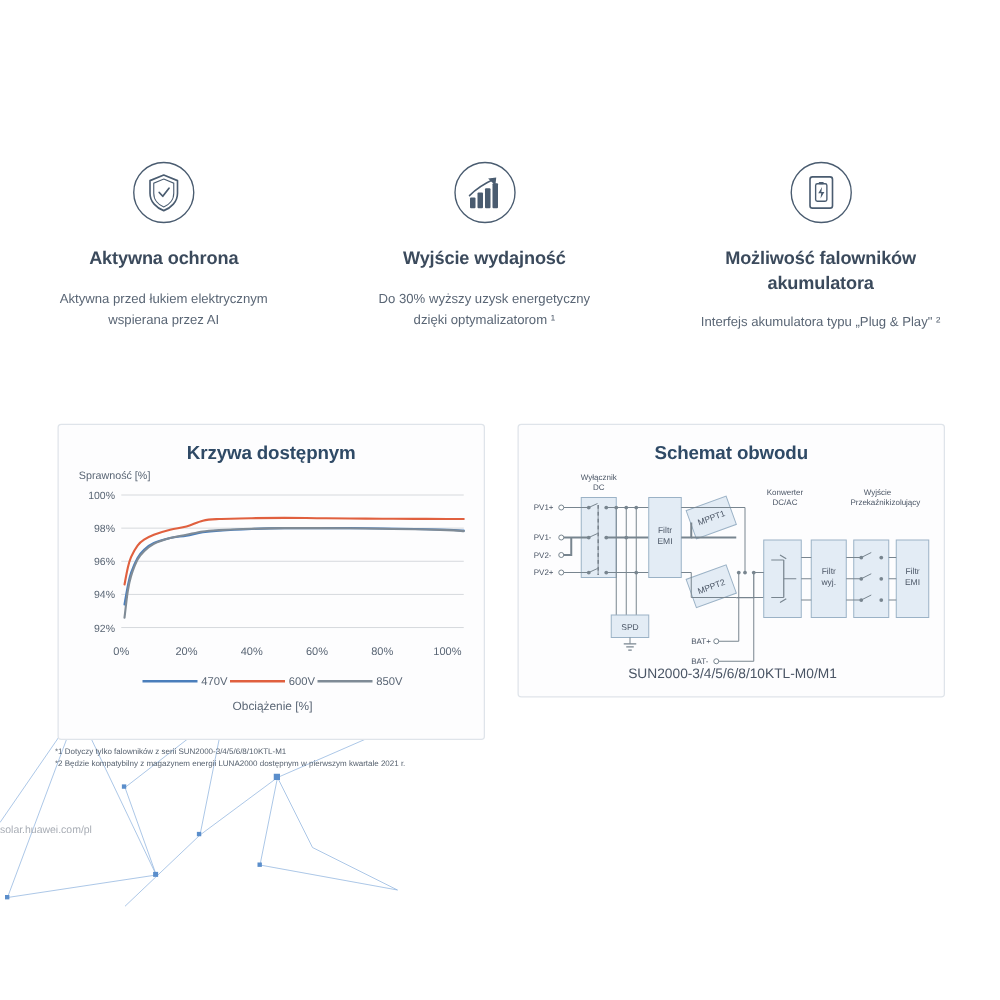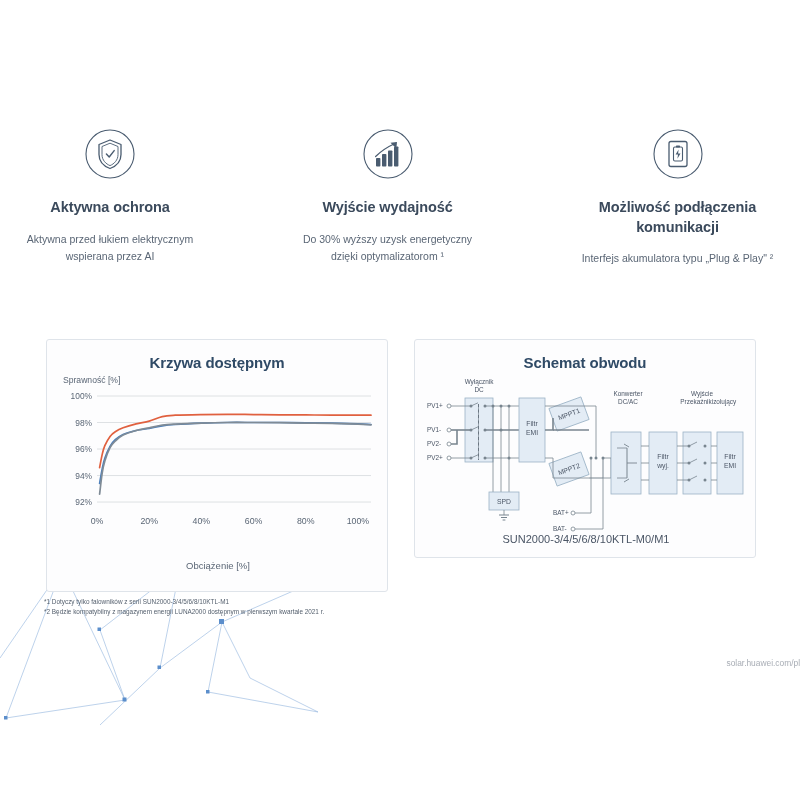--- a/index.html
+++ b/index.html
@@ -7,21 +7,21 @@
     width: 800px; height: 800px;
     background: #ffffff;
     font-family: "Liberation Sans", sans-serif;
     overflow: hidden;
   }
   #page { position: relative; width: 800px; height: 800px; background: #fff; }
 
   
   .features {
     position: absolute; top: 128px; left: 0; width: 800px;
-    display: flex; justify-content: space-between; padding: 0 15px;
+    display: flex; justify-content: space-between; padding: 0 36px;
   }
   .feature { width: 190px; text-align: center; }
   .feature-icon {
     width: 52px; height: 52px; margin: 0 auto 18px auto;
     display: flex; align-items: center; justify-content: center;
   }
   .feature-icon svg { display: block; }
   .feature-title {
     font-size: 14.5px; font-weight: bold; color: #3b4a5c;
     line-height: 1.35; margin-bottom: 13px; letter-spacing: -0.1px;
@@ -69,21 +69,21 @@
     text-align: center; font-size: 11px; color: #4a5565;
   }
 
   
   .footnotes {
     position: absolute; left: 44px; top: 597px; width: 420px;
     font-size: 6.4px; color: #55606e; line-height: 1.62;
   }
   .footer-url {
     position: absolute; left: 0; top: 658px; width: 800px;
-    text-align: right; font-size: 8.4px; color: #a8adb5;
+    text-align: left; font-size: 8.4px; color: #a8adb5;
   }
   #deco { position: absolute; left: 0; top: 560px; }
 </style>
 </head>
 <body>
 
 <div id="page">
 
   <svg id="deco" width="330" height="170">
     <g stroke="#8fb3de" stroke-width="0.7" fill="none" opacity="0.85">
@@ -142,21 +142,21 @@
     <div class="feature" style="width:215px">
       <div class="feature-icon">
         <svg width="52" height="52" viewBox="0 0 52 52">
           <circle cx="26" cy="26" r="24" fill="none" stroke="#4a5c70" stroke-width="1.1"></circle>
           <rect x="17" y="13.5" width="18" height="25" rx="2" fill="none" stroke="#4a5c70" stroke-width="1.3"></rect>
           <rect x="21.5" y="19" width="9" height="14" rx="1.4" fill="none" stroke="#4a5c70" stroke-width="1.1"></rect>
           <rect x="24" y="17.6" width="4" height="1.8" rx="0.6" fill="#4a5c70"></rect>
           <path d="M26.6 21.5 L23.6 26.6 H26 L25.4 30.8 L28.5 25.5 H26.1 Z" fill="#4a5c70"></path>
         </svg>
       </div>
-      <div class="feature-title">Możliwość podłączenia komunikacji</div>
+      <div class="feature-title">Możliwość falowników akumulatora</div>
       <div class="feature-desc">Interfejs akumulatora typu „Plug &amp; Play" ²</div>
     </div>
 
   </div>
 
   <div class="panel" id="chart-panel">
     <div class="panel-title">Krzywa dostępnym</div>
     <div class="axis-label-y">Sprawność [%]</div>
 
     <div class="plot">
@@ -176,20 +176,34 @@
           <text x="138.38095238095238" y="134" text-anchor="middle" font-size="8.8" fill="#5a6675" font-family="&quot;Liberation Sans&quot;, sans-serif">40%</text>
           <text x="190.57142857142856" y="134" text-anchor="middle" font-size="8.8" fill="#5a6675" font-family="&quot;Liberation Sans&quot;, sans-serif">60%</text>
           <text x="242.76190476190476" y="134" text-anchor="middle" font-size="8.8" fill="#5a6675" font-family="&quot;Liberation Sans&quot;, sans-serif">80%</text>
           <text x="294.95238095238096" y="134" text-anchor="middle" font-size="8.8" fill="#5a6675" font-family="&quot;Liberation Sans&quot;, sans-serif">100%</text>
           <path d="M36.61 93.49 C37.04 91.06,38.35 83.10,39.22 78.91 C40.09 74.71,40.52 72.06,41.83 68.30 C43.13 64.55,45.31 59.47,47.05 56.37 C48.79 53.28,50.09 51.73,52.27 49.74 C54.44 47.76,56.62 45.99,60.10 44.44 C63.57 42.90,68.79 41.46,73.14 40.47 C77.49 39.47,81.84 39.25,86.19 38.48 C90.54 37.70,94.89 36.49,99.24 35.83 C103.59 35.16,105.76 34.94,112.29 34.50 C118.81 34.06,129.68 33.51,138.38 33.17 C147.08 32.84,155.78 32.62,164.48 32.51 C173.17 32.40,181.87 32.51,190.57 32.51 C199.27 32.51,207.97 32.47,216.67 32.51 C225.37 32.56,234.06 32.67,242.76 32.78 C251.46 32.89,260.16 33.00,268.86 33.17 C277.56 33.35,288.43 33.62,294.95 33.84 C301.48 34.06,305.83 34.39,308.00 34.50" fill="none" stroke="#4a7ebb" stroke-width="1.7" stroke-linecap="round" stroke-linejoin="round"></path>
           <path d="M36.61 77.58 C37.04 75.37,38.35 67.97,39.22 64.33 C40.09 60.68,40.52 58.69,41.83 55.71 C43.13 52.73,45.31 48.75,47.05 46.43 C48.79 44.11,50.09 43.23,52.27 41.79 C54.44 40.35,56.62 39.14,60.10 37.81 C63.57 36.49,68.79 34.94,73.14 33.84 C77.49 32.73,81.84 32.40,86.19 31.19 C90.54 29.97,94.89 27.54,99.24 26.55 C103.59 25.55,105.76 25.55,112.29 25.22 C118.81 24.89,129.68 24.71,138.38 24.56 C147.08 24.40,155.78 24.29,164.48 24.29 C173.17 24.29,181.87 24.47,190.57 24.56 C199.27 24.65,207.97 24.76,216.67 24.82 C225.37 24.89,234.06 24.91,242.76 24.96 C251.46 25.00,260.16 25.04,268.86 25.09 C277.56 25.13,288.43 25.20,294.95 25.22 C301.48 25.24,305.83 25.22,308.00 25.22" fill="none" stroke="#e0603f" stroke-width="1.7" stroke-linecap="round" stroke-linejoin="round"></path>
           <path d="M36.61 104.09 C37.04 100.56,38.35 88.41,39.22 82.88 C40.09 77.36,40.52 75.15,41.83 70.95 C43.13 66.76,45.31 61.01,47.05 57.70 C48.79 54.38,50.09 53.17,52.27 51.07 C54.44 48.97,56.62 46.87,60.10 45.10 C63.57 43.34,68.79 41.68,73.14 40.47 C77.49 39.25,81.84 38.70,86.19 37.81 C90.54 36.93,94.89 35.78,99.24 35.16 C103.59 34.54,105.76 34.46,112.29 34.10 C118.81 33.75,129.68 33.31,138.38 33.04 C147.08 32.78,155.78 32.60,164.48 32.51 C173.17 32.42,181.87 32.49,190.57 32.51 C199.27 32.53,207.97 32.56,216.67 32.64 C225.37 32.73,234.06 32.91,242.76 33.04 C251.46 33.17,260.16 33.26,268.86 33.44 C277.56 33.62,288.43 33.86,294.95 34.10 C301.48 34.35,305.83 34.77,308.00 34.90" fill="none" stroke="#7f8b96" stroke-width="1.7" stroke-linecap="round" stroke-linejoin="round"></path>
         </svg>
     </div>
 
+    <div class="legend">
+      <div class="legend-item">
+        <span class="legend-swatch" style="background:#4a7ebb"></span>
+        <span class="legend-text">470V</span>
+      </div>
+      <div class="legend-item">
+        <span class="legend-swatch" style="background:#e0603f"></span>
+        <span class="legend-text">600V</span>
+      </div>
+      <div class="legend-item">
+        <span class="legend-swatch" style="background:#7f8b96"></span>
+        <span class="legend-text">850V</span>
+      </div>
+    </div>
 
     <div class="axis-label-x">Obciążenie [%]</div>
   </div>
 
   <div class="panel" id="schema-panel">
     <div class="panel-title">Schemat obwodu</div>
     <svg class="schema-svg" id="schema-svg" width="330" height="185" viewBox="0 0 330 185">
         <text x="58" y="10" font-size="6.4" text-anchor="middle" fill="#4a5565" font-family="&quot;Liberation Sans&quot;, sans-serif">Wyłącznik</text>
         <text x="58" y="18" font-size="6.4" text-anchor="middle" fill="#4a5565" font-family="&quot;Liberation Sans&quot;, sans-serif">DC</text>
         <rect x="44" y="24" width="28" height="64" fill="#e3ecf5" stroke="#9bb2c6" stroke-width="0.8"></rect>

